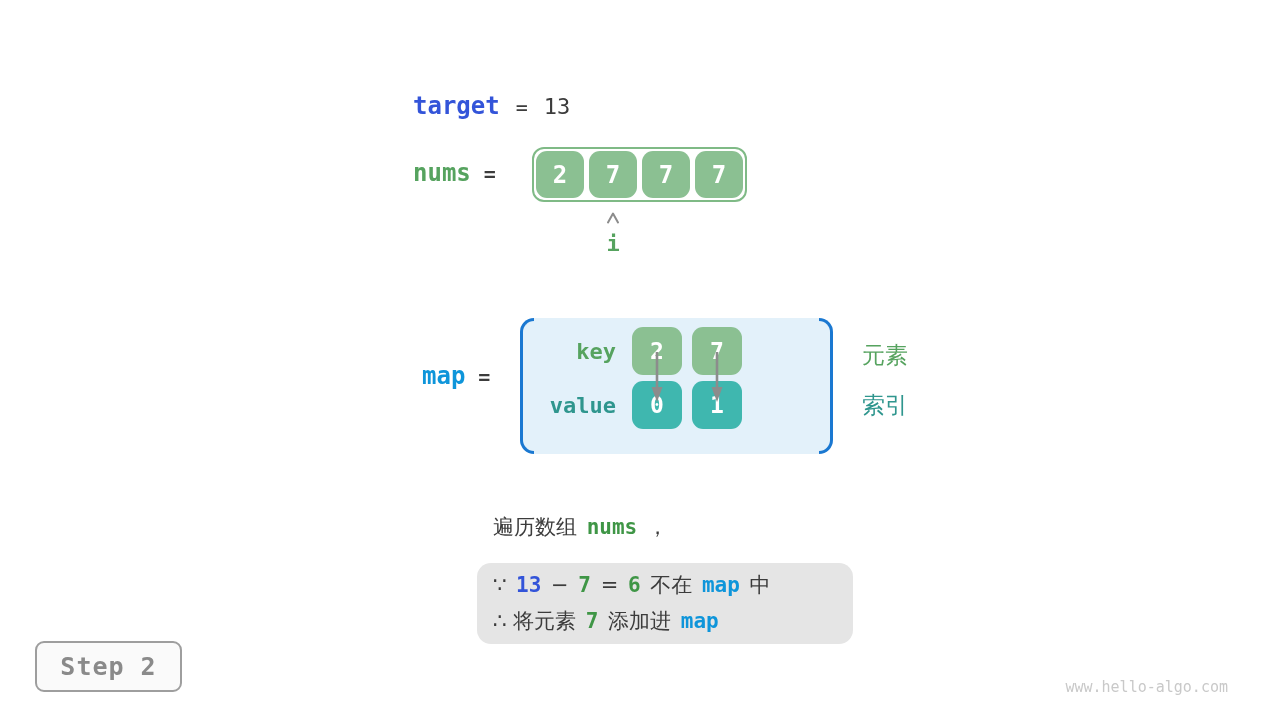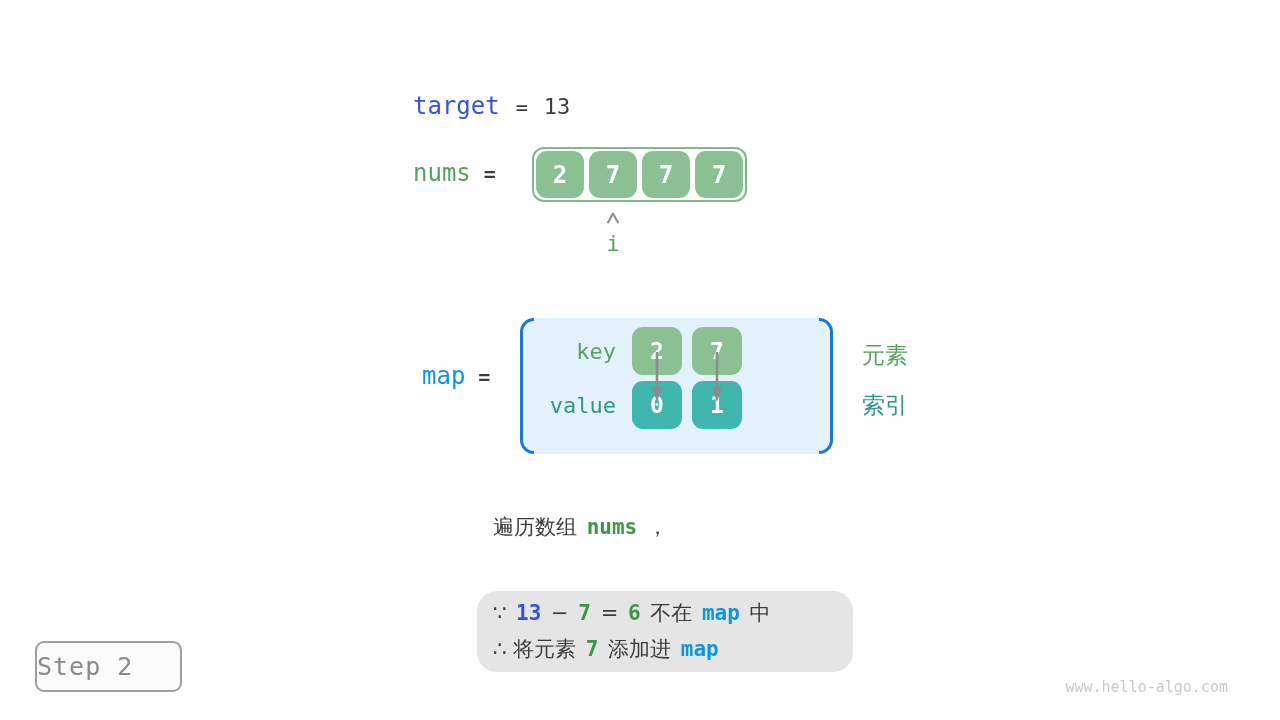--- a/index.html
+++ b/index.html
@@ -6,21 +6,21 @@
   .canvas {
     position: relative;
     width: 1280px;
     height: 720px;
     background: #ffffff;
     overflow: hidden;
     font-family: "DejaVu Sans", "Liberation Sans", sans-serif;
   }
   .code {
     font-family: "DejaVu Sans Mono", "Liberation Mono", monospace;
-    font-weight: normal;
+    font-weight: bold;
   }
   .row { position: absolute; display: flex; align-items: baseline; }
 
   
   .target-row { left: 413px; top: 92px; gap: 16px; }
   .var-royal { font-size: 24px; color: var(--royal-blue); }
   .eq { font-family: "DejaVu Sans Mono", "Liberation Mono", monospace; font-size: 20px; color: var(--ink); }
   .eq-bold { font-weight: bold; }
   .plain-num { font-family: "DejaVu Sans Mono", "Liberation Mono", monospace; font-size: 22px; color: var(--ink); }
 
@@ -87,39 +87,39 @@
   .arrow-slot { width: 50px; display: flex; justify-content: center; color: var(--gray-arrow); }
 
   .side-label { position: absolute; left: 862px; font-size: 23px; font-weight: normal; }
   .side-label-element { top: 340px; color: var(--green-text); }
   .side-label-index { top: 390px; color: var(--teal-text); }
 
   
   .caption { position: absolute; left: 493px; top: 513px; font-size: 21px; white-space: pre; }
   .reasoning-box {
     position: absolute; left: 477px; top: 563px; width: 376px; height: 81px;
-    background: var(--box-gray); border-radius: 20px;
-    padding: 4px 0 0 16px; box-sizing: border-box; margin-top: 28px;
+    background: var(--box-gray); border-radius: 14px;
+    padding: 4px 0 0 16px; box-sizing: border-box;
   }
   .reason-line { line-height: 36px; font-size: 21px; white-space: pre; }
 
   .seg-plain { color: var(--ink); }
   .seg-blue, .seg-green, .seg-azure {
     font-family: "DejaVu Sans Mono", "Liberation Mono", monospace;
     font-weight: bold; padding: 0 3px;
   }
   .seg-blue { color: var(--royal-blue); }
   .seg-green { color: var(--green-strong); }
   .seg-azure { color: var(--azure-blue); }
 
   
   .step-badge {
     position: absolute; left: 35px; top: 641px; width: 147px; height: 51px;
     border: 2px solid var(--step-border); border-radius: 9px; background: #fafafa;
-    display: flex; align-items: center; justify-content: flex-start; box-sizing: border-box;
+    display: flex; align-items: center; justify-content: center; box-sizing: border-box;
   }
   .step-label { font-size: 25px; color: var(--step-gray); letter-spacing: 1px; }
 
   .watermark {
     position: absolute; right: 52px; top: 678px;
     font-size: 15px; color: var(--watermark-gray); font-weight: normal;
   }
 </style>
 </head>
 <body>

